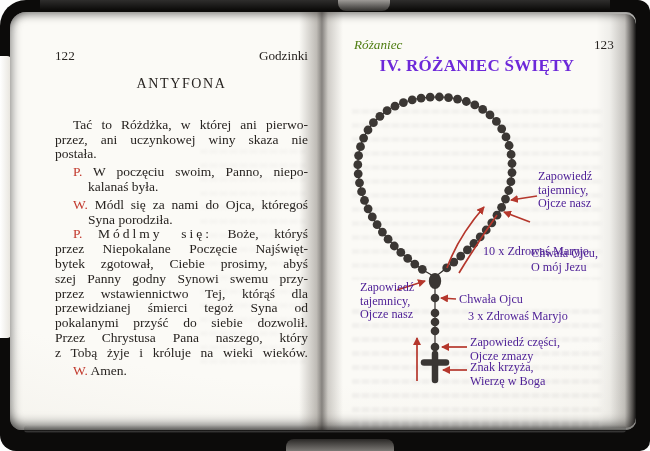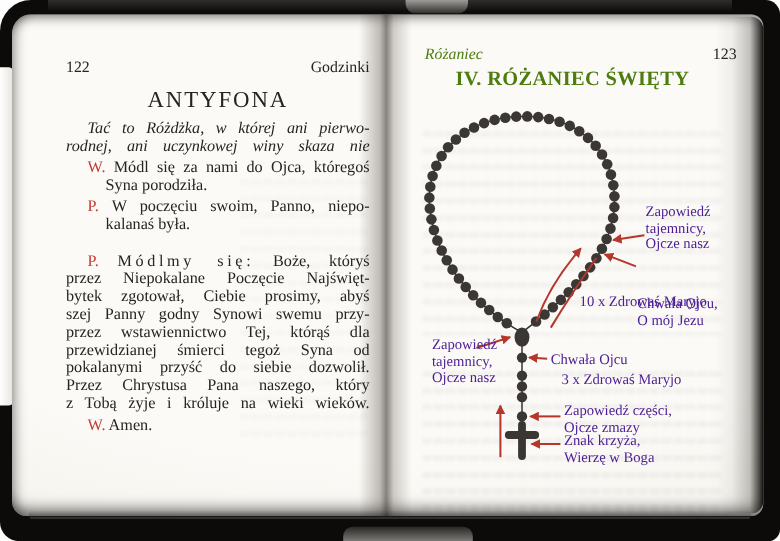--- a/index.html
+++ b/index.html
@@ -44,39 +44,39 @@
       filter:blur(1.3px);}
   .ghost.g1{left:352px;top:100px;width:250px;height:180px;opacity:.11;}
   .ghost.g2{left:352px;top:300px;width:250px;height:128px;opacity:.13;}
   .ghost.g3{left:200px;top:140px;width:106px;height:230px;opacity:.06;}
 
   
   .lp{position:absolute;left:55px;top:34px;width:253px;color:#272320;}
   .runhead{display:flex;justify-content:space-between;align-items:baseline;
       font-size:13.2px;}
   .runhead .title{margin-top:14px;}
-  .lp-heading{text-align:center;font-size:19px;letter-spacing:1.6px;margin-top:13px;margin-bottom:8px;}
+  .lp-heading{text-align:center;font-size:14px;letter-spacing:1.6px;margin-top:13px;margin-bottom:26px;}
   .lp-body{font-size:13.5px;line-height:14.8px;}
   .line{text-align:justify;text-align-last:justify;white-space:normal;}
   .line.last{text-align-last:left;}
   .line.indent{text-indent:18px;}
   .vers-first{margin-left:18px;}
   .vers-cont{margin-left:33px;}
   .prayer-first{margin-left:18px;}
-  .blk-para{margin-top:6px;font-style:italic;}
+  .blk-para{margin-top:6px;}
   .blk-versicle{margin-top:3px;}
-  .blk-prayer{margin-top:16px;}
+  .blk-prayer{margin-top:0;}
   .red{color:#c23a2e;}
   .spaced{letter-spacing:3px;}
 
   
   .rp-runhead-title{position:absolute;left:354px;top:37px;font-style:italic;font-size:13.2px;color:#4d7c0f;}
   .rp-pagenum{position:absolute;left:594px;top:37px;font-size:13.2px;color:#272320;}
   .rp-title{position:absolute;left:348px;top:56px;width:258px;text-align:center;
-      font-size:17px;font-weight:bold;color:#4d7c0f;letter-spacing:.3px;}
+      font-size:17px;font-weight:bold;color:#6d28d9;letter-spacing:.3px;}
 
   .diagram-label{position:absolute;font-size:12.2px;line-height:13.6px;color:#4c1d95;
       white-space:pre-line;}
 
   svg.rosary{position:absolute;left:0;top:0;pointer-events:none;}
 </style>
 </head>
 <body>
 
 <div class="stage">
@@ -97,29 +97,30 @@
 
   <div class="lp">
     <div class="runhead">
       <span>122</span>
       <span class="title">Godzinki</span>
     </div>
     <div class="lp-body">
         <div class="lp-heading">ANTYFONA</div>
         <div class="blk-para">
           <div class="line indent">Tać to Różdżka, w której ani pierwo-</div>
-          <div class="line">rodnej, ani uczynkowej winy skaza nie</div>
+          <div class="line">przez, ani uczynkowej winy skaza nie</div>
+          <div class="line last">postała.</div>
+        </div>
+        <div class="blk-versicle">
+          <div class="line vers-first"><span class="red">P.</span> W poczęciu swoim, Panno, niepo-</div>
+          <div class="line last vers-cont">kalanaś była.</div>
         </div>
         <div class="blk-versicle">
           <div class="line vers-first"><span class="red">W.</span> Módl się za nami do Ojca, któregoś</div>
           <div class="line last vers-cont">Syna porodziła.</div>
-        </div>
-        <div class="blk-versicle">
-          <div class="line vers-first"><span class="red">P.</span> W poczęciu swoim, Panno, niepo-</div>
-          <div class="line last vers-cont">kalanaś była.</div>
         </div>
         <div class="blk-prayer">
           <div class="line prayer-first"><span class="red">P.</span> <span class="spaced">Módlmy się:</span> Boże, któryś</div>
           <div class="line">przez Niepokalane Poczęcie Najświęt-</div>
           <div class="line">bytek zgotował, Ciebie prosimy, abyś</div>
           <div class="line">szej Panny godny Synowi swemu przy-</div>
           <div class="line">przez wstawiennictwo Tej, którąś dla</div>
           <div class="line">przewidzianej śmierci tegoż Syna od</div>
           <div class="line">pokalanymi przyść do siebie dozwolił.</div>
           <div class="line">Przez Chrystusa Pana naszego, który</div>

